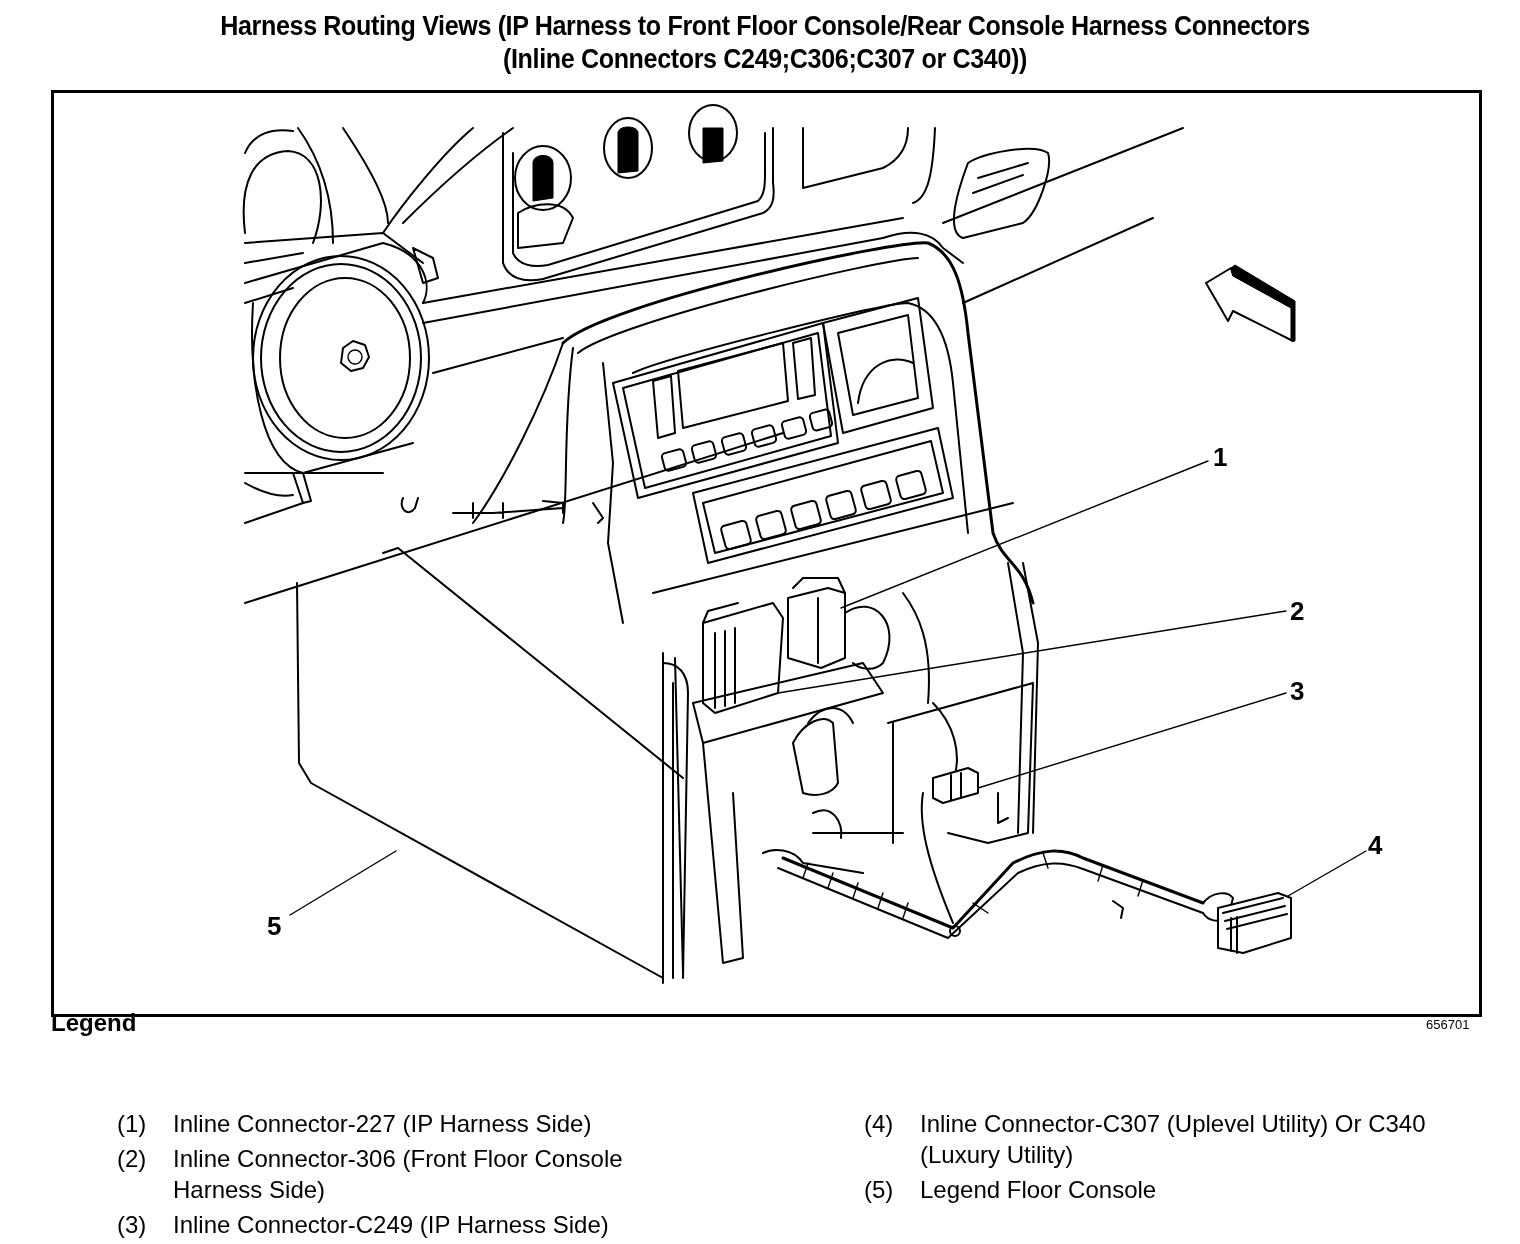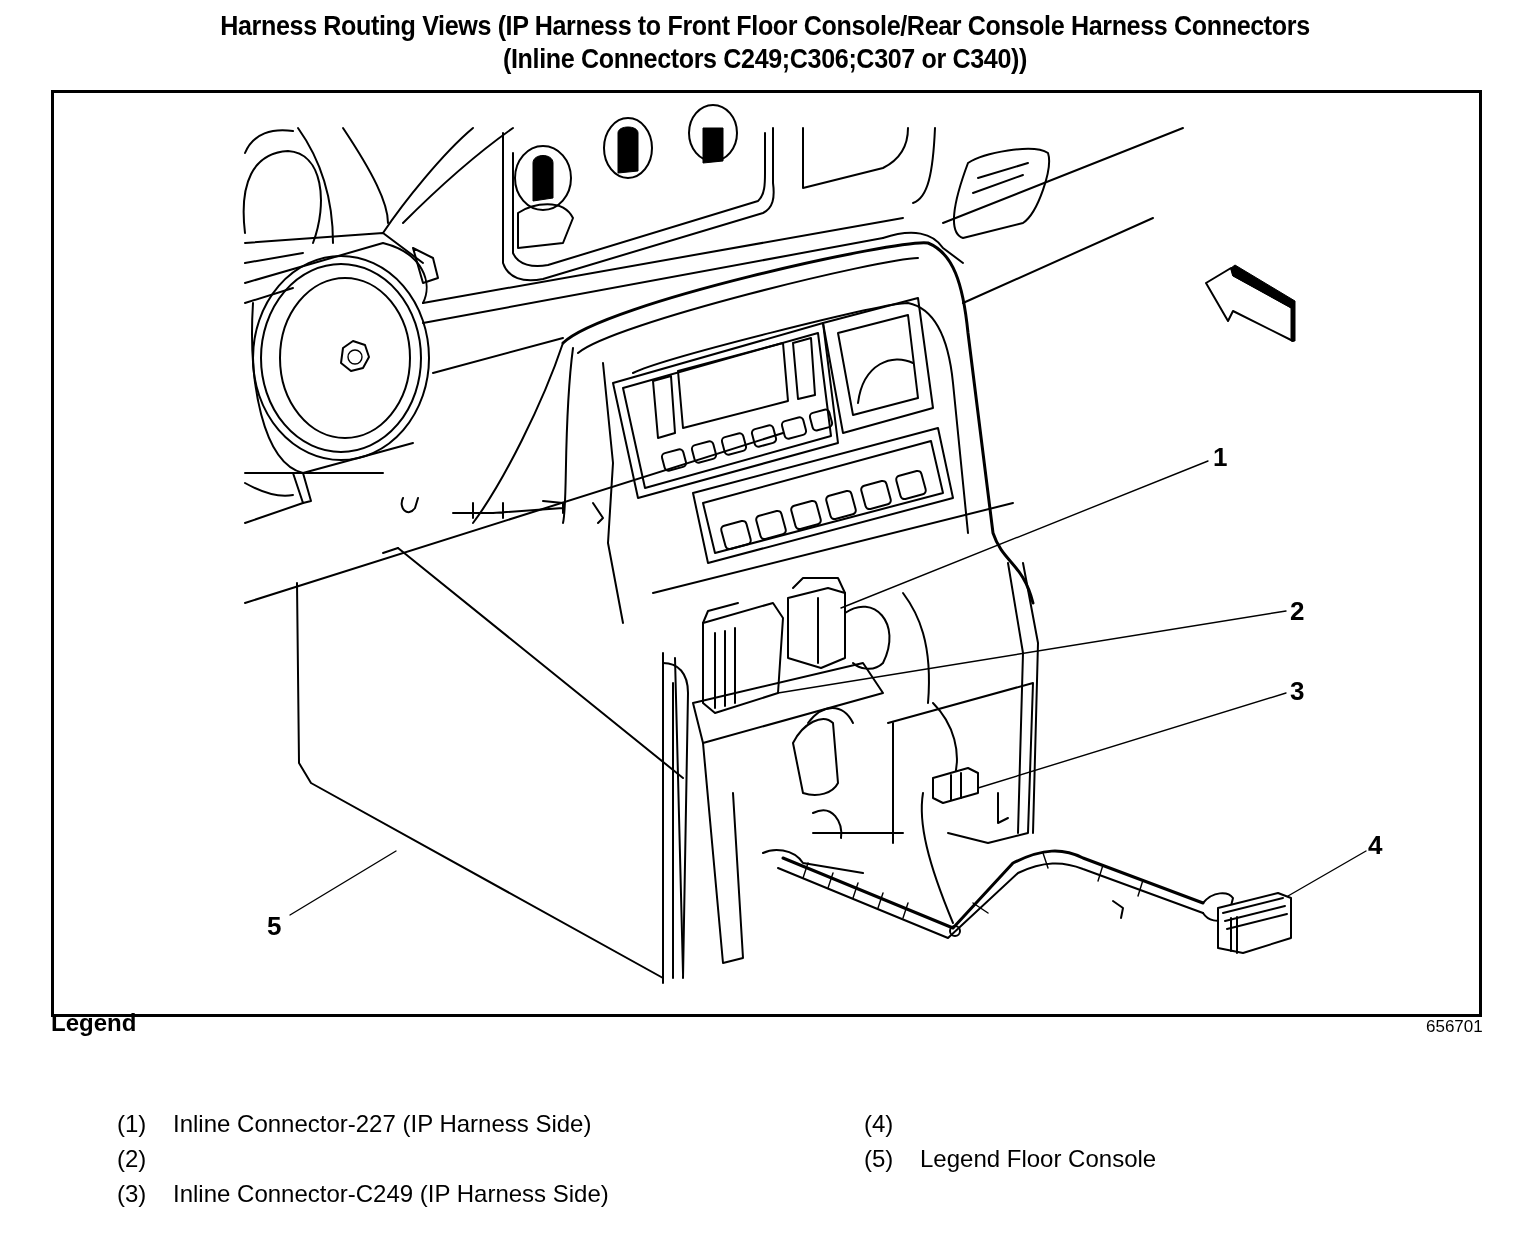--- a/index.html
+++ b/index.html
@@ -8,21 +8,21 @@
     position: absolute; left: 0; top: 10px; width: 1530px; text-align: center;
     font-family: "Liberation Sans", sans-serif; font-weight: bold; font-size: 27px; line-height: 33px;
     letter-spacing: -0.4px; transform: scaleX(0.93); transform-origin: center top;
   }
   .frame {
     position: absolute; left: 51px; top: 90px; width: 1425px; height: 921px;
     border: 3px solid #000; box-sizing: content-box;
   }
   .frame svg { position: absolute; left: 0; top: 0; }
   .fig-id {
-    position: absolute; left: 1426px; top: 1017px; font-size: 17px;
+    position: absolute; left: 1426px; top: 1017px; font-size: 13px;
     font-family: "Liberation Sans", sans-serif;
   }
   .legend-heading {
     position: absolute; left: 51px; top: 1009px; font-weight: bold; font-size: 24px;
     font-family: "Liberation Sans", sans-serif;
   }
   .legend-col { position: absolute; top: 1108px; }
   .legend-col.left { left: 117px; }
   .legend-col.right { left: 864px; }
   .legend-item { display: flex; font-size: 24px; line-height: 31px; margin-bottom: 4px; font-family: "Liberation Sans", sans-serif; }
@@ -230,28 +230,30 @@
 
 <div class="legend-heading">Legend</div>
 
 <div class="legend-col left">
   <div class="legend-item">
     <span class="legend-num">(1)</span>
     <span class="legend-text">Inline Connector-227 (IP Harness Side)</span>
   </div>
   <div class="legend-item">
     <span class="legend-num">(2)</span>
+    <span class="legend-text" style="width:540px">Inline Connector-306 (Front Floor Console Harness Side)</span>
   </div>
   <div class="legend-item">
     <span class="legend-num">(3)</span>
     <span class="legend-text">Inline Connector-C249 (IP Harness Side)</span>
   </div>
 </div>
 
 <div class="legend-col right">
   <div class="legend-item">
     <span class="legend-num">(4)</span>
+    <span class="legend-text" style="width:530px">Inline Connector-C307 (Uplevel Utility) Or C340 (Luxury Utility)</span>
   </div>
   <div class="legend-item">
     <span class="legend-num">(5)</span>
     <span class="legend-text">Legend Floor Console</span>
   </div>
 </div>
 
 </body></html>

